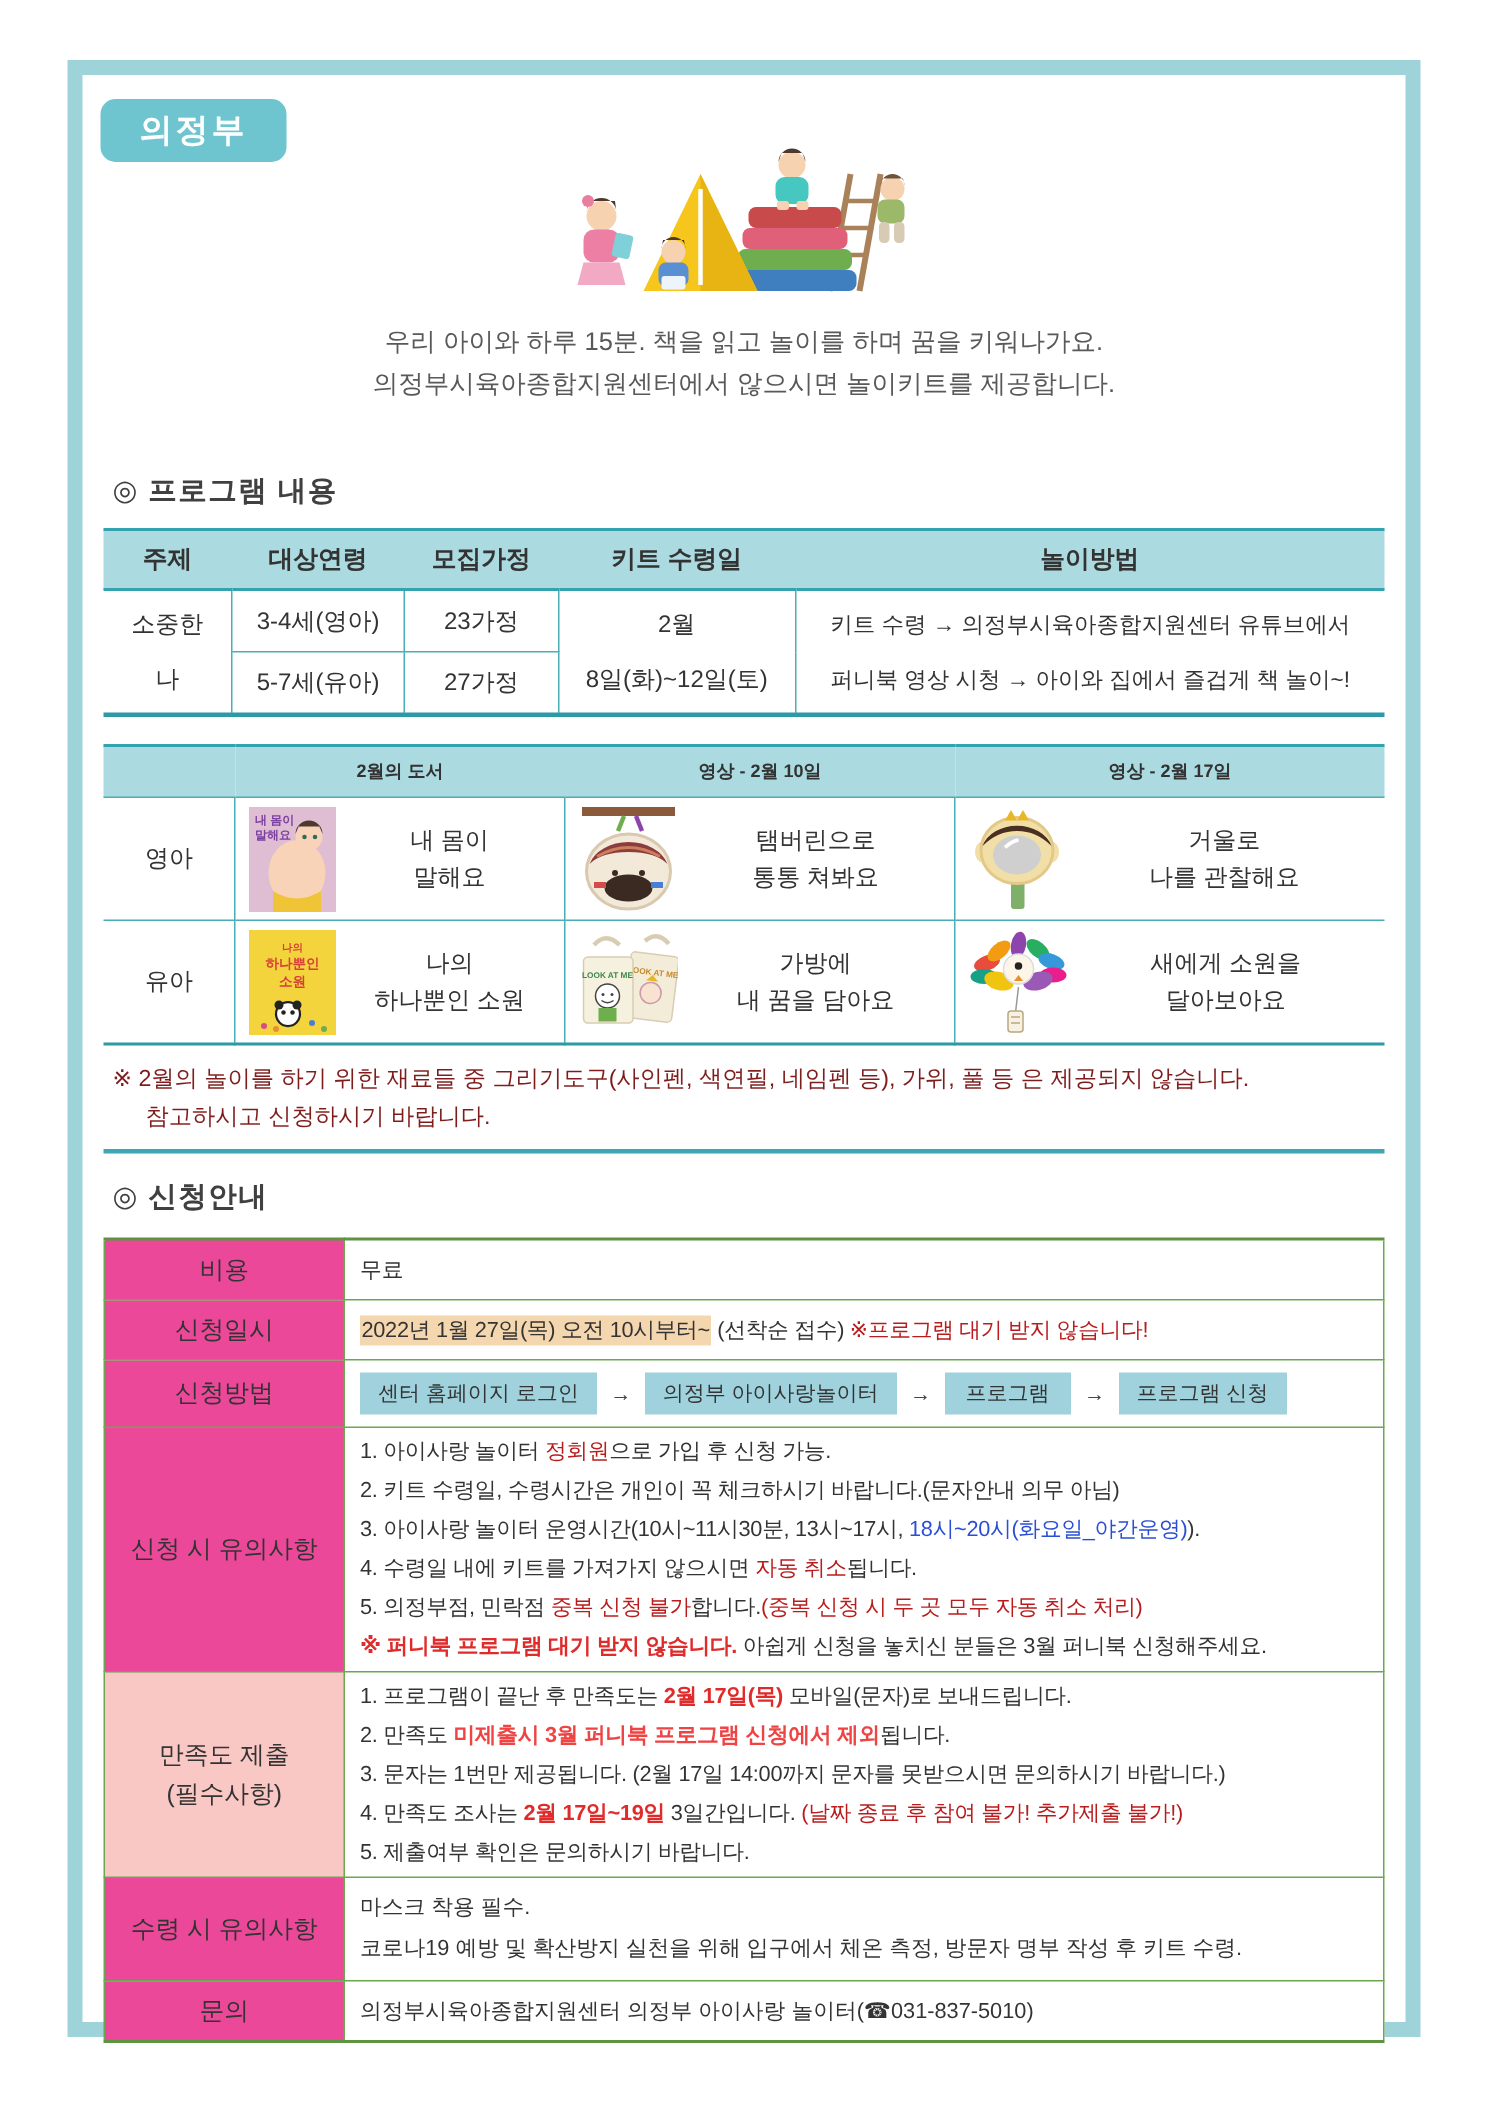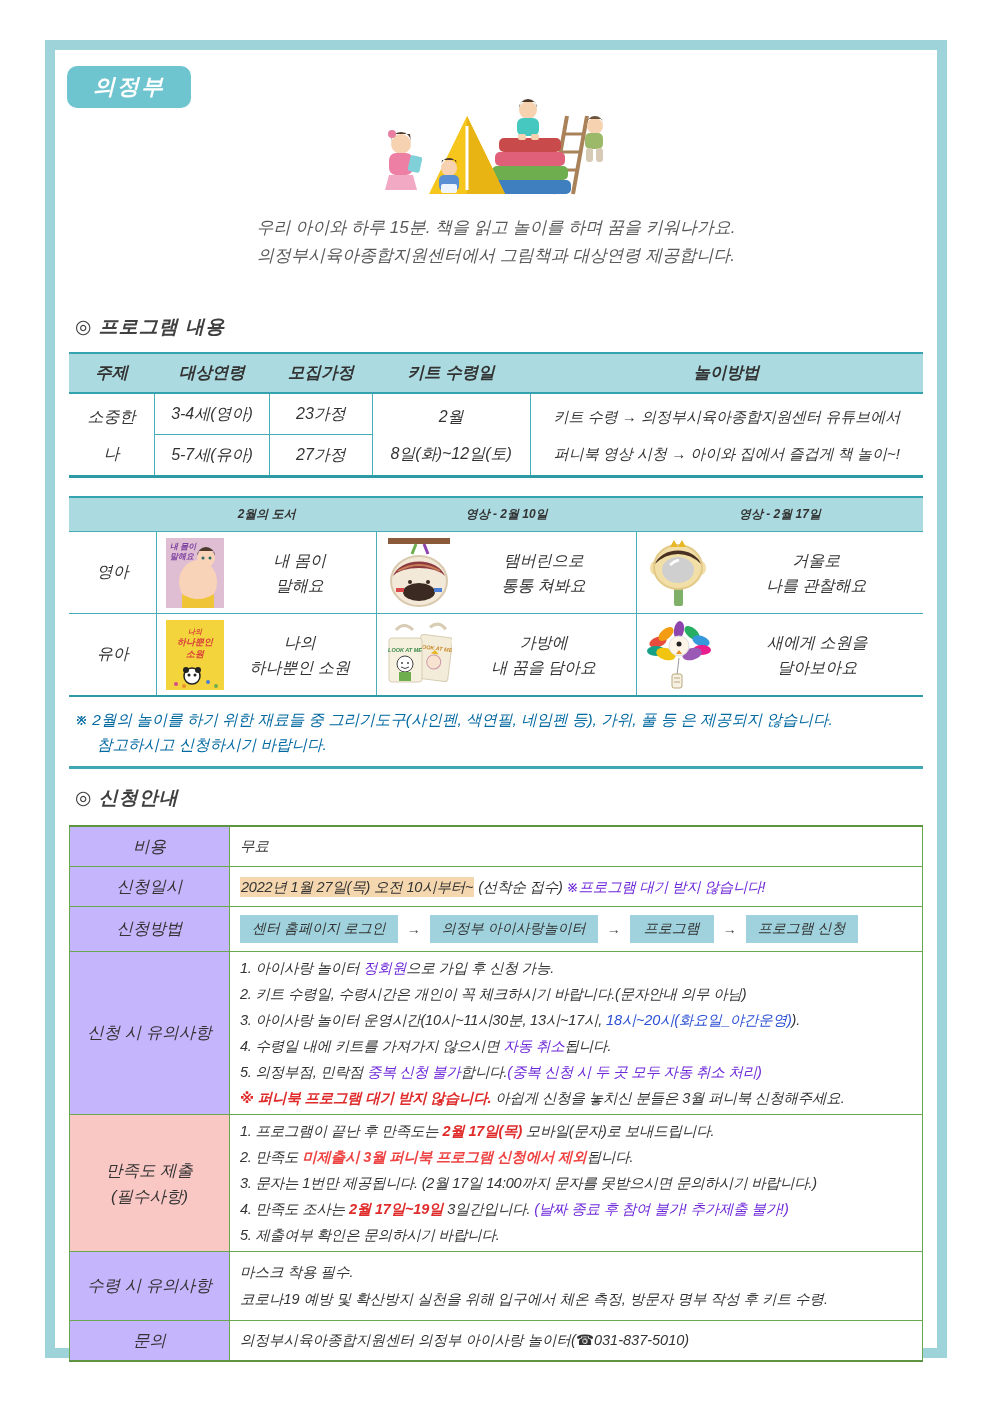--- a/index.html
+++ b/index.html
@@ -1,17 +1,17 @@
 <!DOCTYPE html>
 <html><head>
 <meta charset="utf-8">
 <style>
   html,body{margin:0;padding:0;background:#fff;}
   .page{position:relative;width:992px;height:1403px;background:#fff;overflow:hidden;
-        font-family:"Liberation Sans","DejaVu Sans",sans-serif;color:#333;font-style:italic;}
+        font-family:"Liberation Sans","DejaVu Sans",sans-serif;color:#333;}
   .frame{position:absolute;left:45px;top:40px;width:902px;height:1318px;
          border:10px solid #9fd3da;box-sizing:border-box;}
   .content{position:absolute;left:55px;top:50px;width:882px;padding:0 14px;box-sizing:border-box;}
 
   
   .badge{position:absolute;left:12px;top:16px;background:#6fc5cf;color:#fff;
          font-weight:bold;font-size:22px;padding:6px 26px;border-radius:10px;letter-spacing:2px;}
 
   
   .hero{display:flex;align-items:center;justify-content:center;gap:26px;margin-top:36px;height:118px;}
@@ -40,37 +40,37 @@
   .t2 thead th{background:#abdbe0;height:31px;font-size:12px;font-weight:600;color:#333;
                border-top:2px solid #35a3af;border-bottom:1.5px solid #49aeb8;}
   .t2 tbody td{border:1.5px solid #49aeb8;height:79px;text-align:center;font-size:16px;background:#fff;}
   .t2 tbody td:first-child{border-left:none;}
   .t2 tbody td:last-child{border-right:none;}
   .media{display:flex;align-items:center;height:100%;border-radius:26px;}
   .thumb{margin-left:8px;flex:0 0 auto;}
   .cap{flex:1;text-align:center;font-size:16px;line-height:25px;color:#333;}
 
   
-  .note{margin:10px 6px 0;font-size:15.5px;color:#0369a1;line-height:25px;}
+  .note{margin:10px 6px 0;font-size:15.5px;color:#7f1d1d;line-height:25px;}
   .note .indent{padding-left:22px;}
   .divider{height:3px;background:#3fa7b3;margin-top:9px;}
 
   
   .t3{margin-top:14px;border-top:2px solid #5e9441;border-bottom:2px solid #5e9441;}
   .t3 td{border:1.5px solid #6aa84f;font-size:14.5px;color:#333;background:#fff;}
-  .t3 td.lbl{background:#c4b5fd;text-align:center;font-size:16.5px;}
+  .t3 td.lbl{background:#ec4899;text-align:center;font-size:16.5px;}
   .t3 td.lbl.pink{background:#f9c7c4;}
   .t3 td.val{padding:3px 10px;}
   .t3 tr.r33 td{height:33px;}
   .t3 tr.r38 td{height:38px;}
   .t3 tr.r62 td{height:62px;}
   .lbl .lline{line-height:26px;}
   .rich-line{line-height:26px;white-space:nowrap;letter-spacing:-0.2px;}
   .plain-line{line-height:27px;white-space:nowrap;}
-  .seg-red{color:#6d28d9;} .seg-blue{color:#2b4fd4;}
+  .seg-red{color:#b91c1c;} .seg-blue{color:#2b4fd4;}
   .seg-red-bold{color:#e02b2b;font-weight:bold;} .seg-blue-bold{color:#ef4444;font-weight:bold;}
   .seg-hl{background:#f4d7ae;padding:2px 1px;}
   .steps{display:flex;align-items:center;font-size:14px;}
   .step{background:#9fd2dd;padding:5px 12px;white-space:nowrap;text-align:center;min-width:60px;}
   .arr{margin:0 9px;color:#444;}
 </style>
 </head>
 <body>
 
 <div class="page">
@@ -117,21 +117,21 @@
 
         <circle cx="224" cy="40" r="8" fill="#f7d2b0"></circle>
         <path d="M216 38 a8 8 0 0 1 16 0 l-1 -5 -14 0 z" fill="#6b533c"></path>
         <rect x="214" y="47" width="18" height="16" rx="5" fill="#9bb968"></rect>
         <rect x="215" y="62" width="7" height="14" rx="3" fill="#d8cbb6"></rect>
         <rect x="225" y="62" width="7" height="14" rx="3" fill="#d8cbb6"></rect>
       </svg>
     </div>
 
     <div class="tagline first">우리 아이와 하루 15분. 책을 읽고 놀이를 하며 꿈을 키워나가요.</div>
-    <div class="tagline">의정부시육아종합지원센터에서 그림책과 대상연령 제공합니다.</div>
+    <div class="tagline">의정부시육아종합지원센터에서 않으시면 놀이키트를 제공합니다.</div>
 
     <div class="section-title">◎ 프로그램 내용</div>
 
     <table class="t1">
       <colgroup>
           <col style="width:10%">
           <col style="width:13.5%">
           <col style="width:12%">
           <col style="width:18.5%">
           <col style="width:46%">

